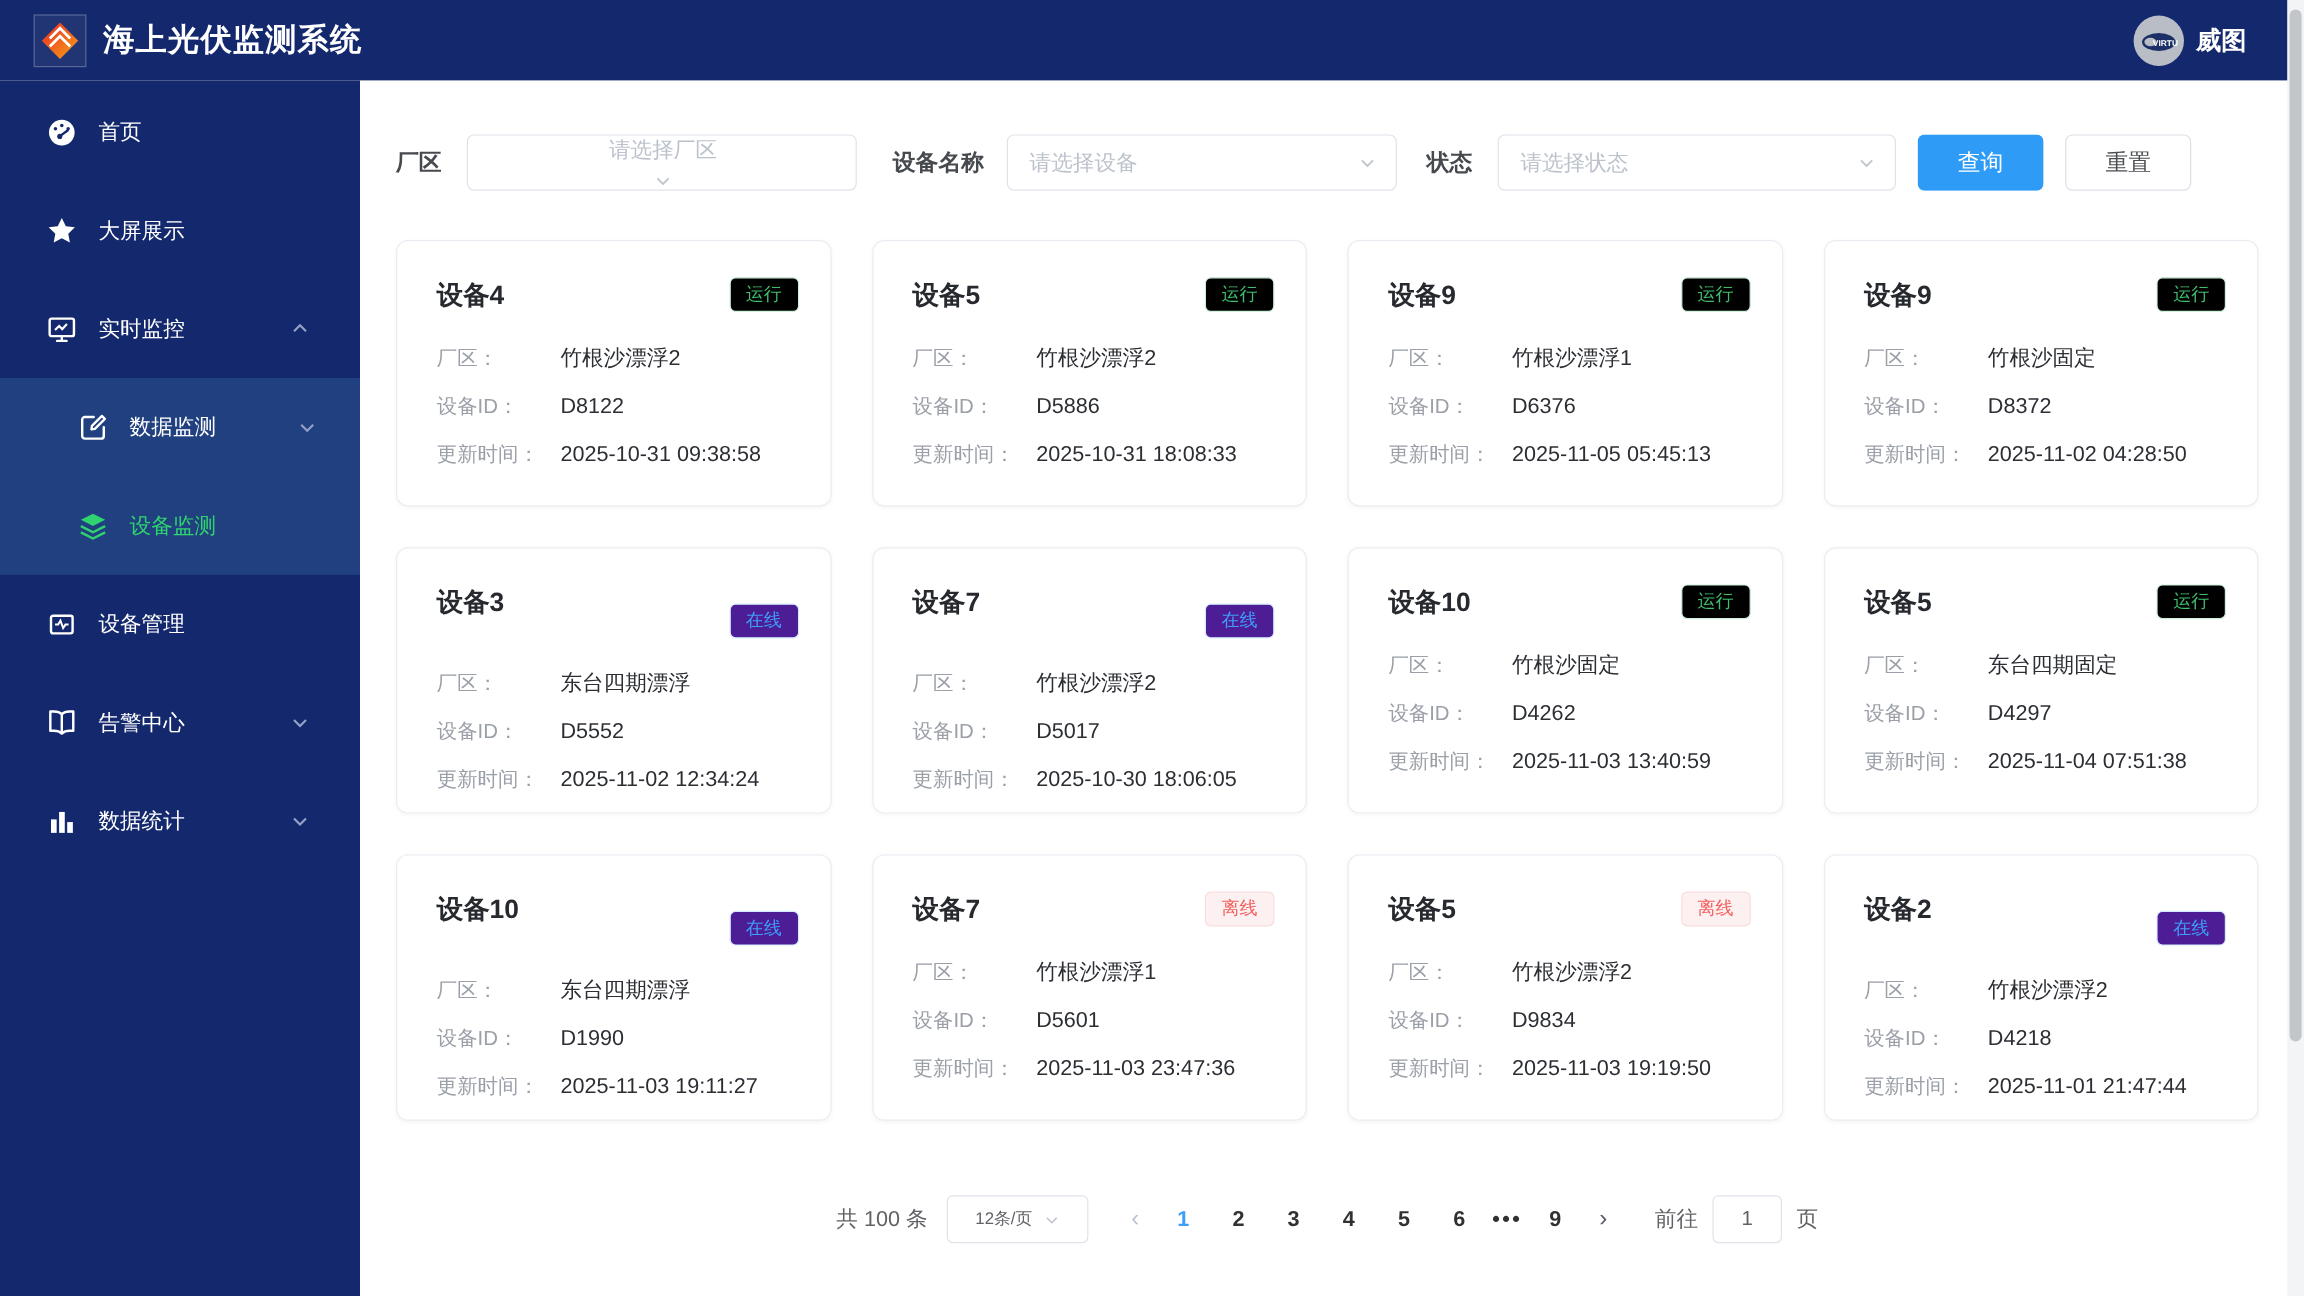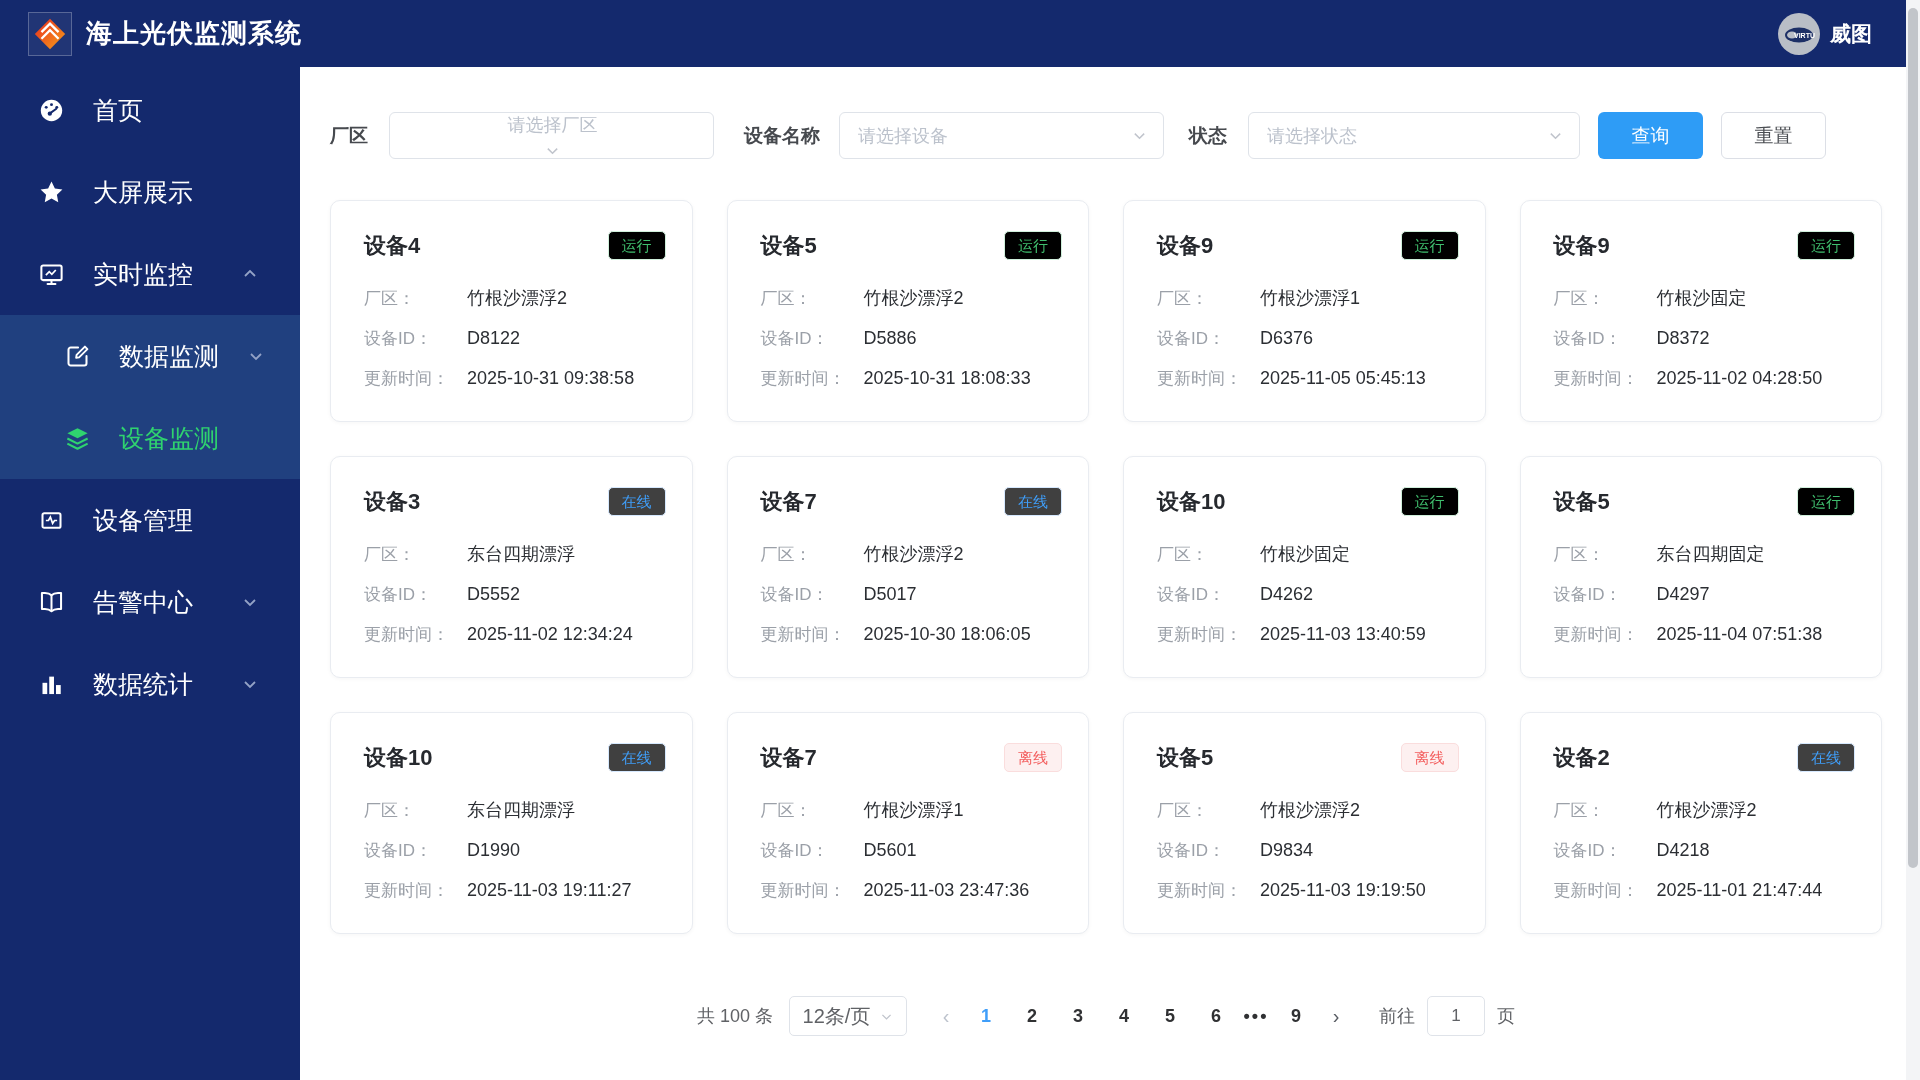--- a/index.html
+++ b/index.html
@@ -20,21 +20,21 @@
     display:flex; align-items:center; justify-content:center; }
   .brand-name { color:#fff; font-size:21px; font-weight:bold; }
 
   
   .sidebar {
     position:absolute; top:67px; left:0; width:300px; height:1013px;
     background:#14296d; padding-top:2px;
   }
   .menu-item {
     position:relative; height:82px; display:flex; align-items:center;
-    padding-left:38px; color:#fff; font-size:25px; cursor:pointer;gap:11px;
+    padding-left:38px; color:#fff; font-size:18px; cursor:pointer;
   }
   .menu-item .mi-icon { width:27px; height:27px; margin-right:17px; flex:0 0 auto; }
   .menu-item .chev { position:absolute; right:42px; top:50%; transform:translateY(-50%); }
   .submenu { background:#20407f; }
   .submenu .menu-item { padding-left:64px; }
   .submenu .menu-item .chev { right:36px; }
   .menu-item.active { color:#2fd36f; }
 
   
   .content {
@@ -67,37 +67,37 @@
     column-gap:32px; row-gap:38px;gap:34px;
   }
   .dev-card {
     height:222px; border:1px solid #e9ecf1; border-radius:10px; background:#fff;
     box-shadow:0 1px 4px rgba(0,0,0,.04); padding:30px 26px 0 33px; cursor:pointer;
   }
   .card-head { display:flex; align-items:flex-start; justify-content:space-between; }
   .card-title { font-size:22px; font-weight:bold; color:#26292e; }
   .badge { font-size:15px; padding:6px 13px; border-radius:5px; border:1px solid transparent; line-height:1; }
   .badge-success { color:#3fbd6d; background:#000000; border-color:#d0f0dc; }
-  .badge-primary { color:#3f9ef9; background:#404040; border-color:#d6e9ff; }
+  .badge-primary { color:#3f9ef9; background:#4c1d95; border-color:#d6e9ff;margin-top:16px; }
   .badge-danger  { color:#f35d5d; background:#fdf0f0; border-color:#fadddd; }
   .card-row { display:flex; align-items:baseline; margin-top:17px; }
   .card-head + .card-row { margin-top:25px; }
   .c-label { min-width:103px; font-size:17px; color:#9ba0a8; }
   .c-val { font-size:18px; color:#2b2e33; }
 
   
   .pagination {
     margin-top:62px; display:flex; align-items:center; justify-content:center;
     font-size:18px; color:#606266;
   }
   .pg-total { margin-right:16px; }
   .pg-size {
     width:118px; height:40px; border:1px solid #dfe3e9; border-radius:5px;
     display:flex; align-items:center; justify-content:center; gap:10px;
-    color:#606266; font-size:20px; cursor:pointer; margin-right:22px;
+    color:#606266; font-size:14px; cursor:pointer; margin-right:22px;
   }
   .pg-arrow { width:34px; text-align:center; font-size:20px; cursor:pointer; user-select:none; }
   .pg-prev { color:#bcc2cc; }
   .pg-next { color:#565a61; }
   .page-nums { display:flex; align-items:center; }
   .page-num {
     min-width:34px; text-align:center; margin:0 6px; font-size:18px; font-weight:bold;
     color:#303133; cursor:pointer;
   }
   .page-num.active { color:#3f9ef9; }

